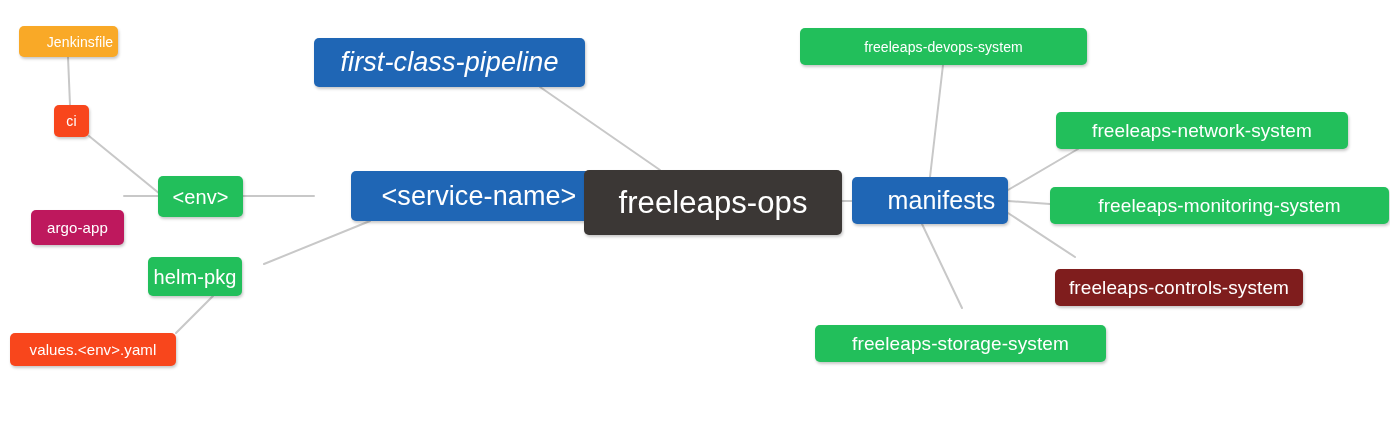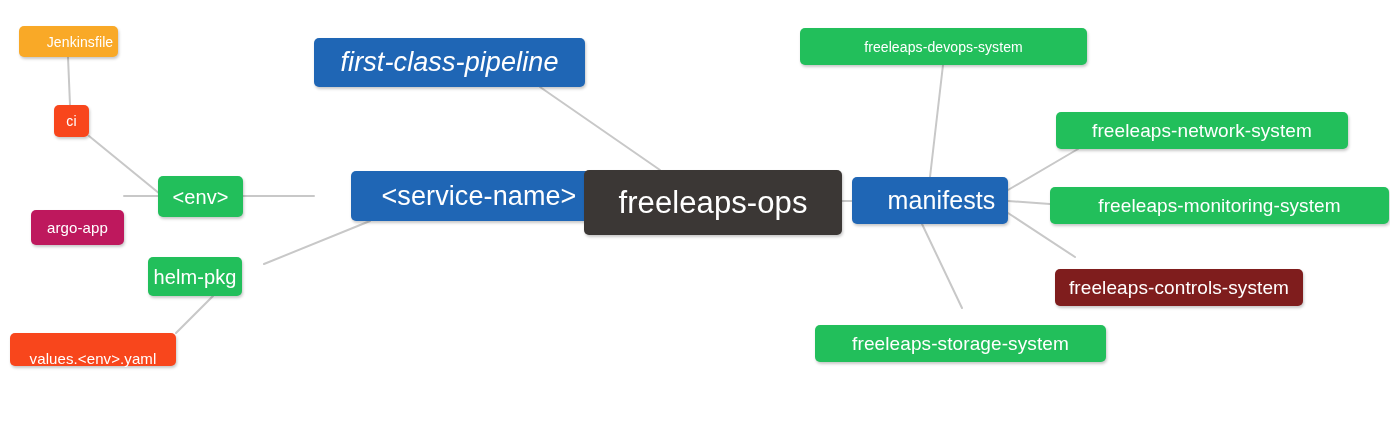--- a/index.html
+++ b/index.html
@@ -71,21 +71,21 @@
       </div>
       <div class="node" style="left: 54px; top: 105px; width: 35px; height: 32px; background: rgb(248, 70, 28); color: rgb(255, 255, 255); font-size: 14px;">
         <span class="node-label">ci</span>
       </div>
       <div class="node" style="left: 31px; top: 178px; width: 93px; height: 35px; background: #be185d; color: rgb(255, 255, 255); font-size: 15px; margin-top: 32px;">
         <span class="node-label">argo-app</span>
       </div>
       <div class="node" style="left: 158px; top: 176px; width: 85px; height: 41px; background: rgb(34, 191, 91); color: rgb(255, 255, 255); font-size: 20px;">
         <span class="node-label">&lt;env&gt;</span>
       </div>
-      <div class="node" style="left: 10px; top: 333px; width: 166px; height: 33px; background: rgb(248, 70, 28); color: rgb(255, 255, 255); font-size: 15px; align-items: flex-end;">
+      <div class="node" style="left: 10px; top: 333px; width: 166px; height: 33px; background: rgb(248, 70, 28); color: rgb(255, 255, 255); font-size: 15px;">
         <span class="node-label">values.&lt;env&gt;.yaml</span>
       </div>
       <div class="node" style="left: 148px; top: 257px; width: 94px; height: 39px; background: rgb(34, 191, 91); color: rgb(255, 255, 255); font-size: 20px;">
         <span class="node-label">helm-pkg</span>
       </div>
       <div class="node" style="left: 314px; top: 38px; width: 271px; height: 49px; background: rgb(31, 102, 181); color: rgb(255, 255, 255); font-size: 27px; font-style: italic;">
         <span class="node-label">first-class-pipeline</span>
       </div>
       <div class="node" style="left: 314px; top: 171px; width: 256px; height: 50px; background: rgb(31, 102, 181); color: rgb(255, 255, 255); font-size: 27px; margin-left: 37px;">
         <span class="node-label">&lt;service-name&gt;</span>

